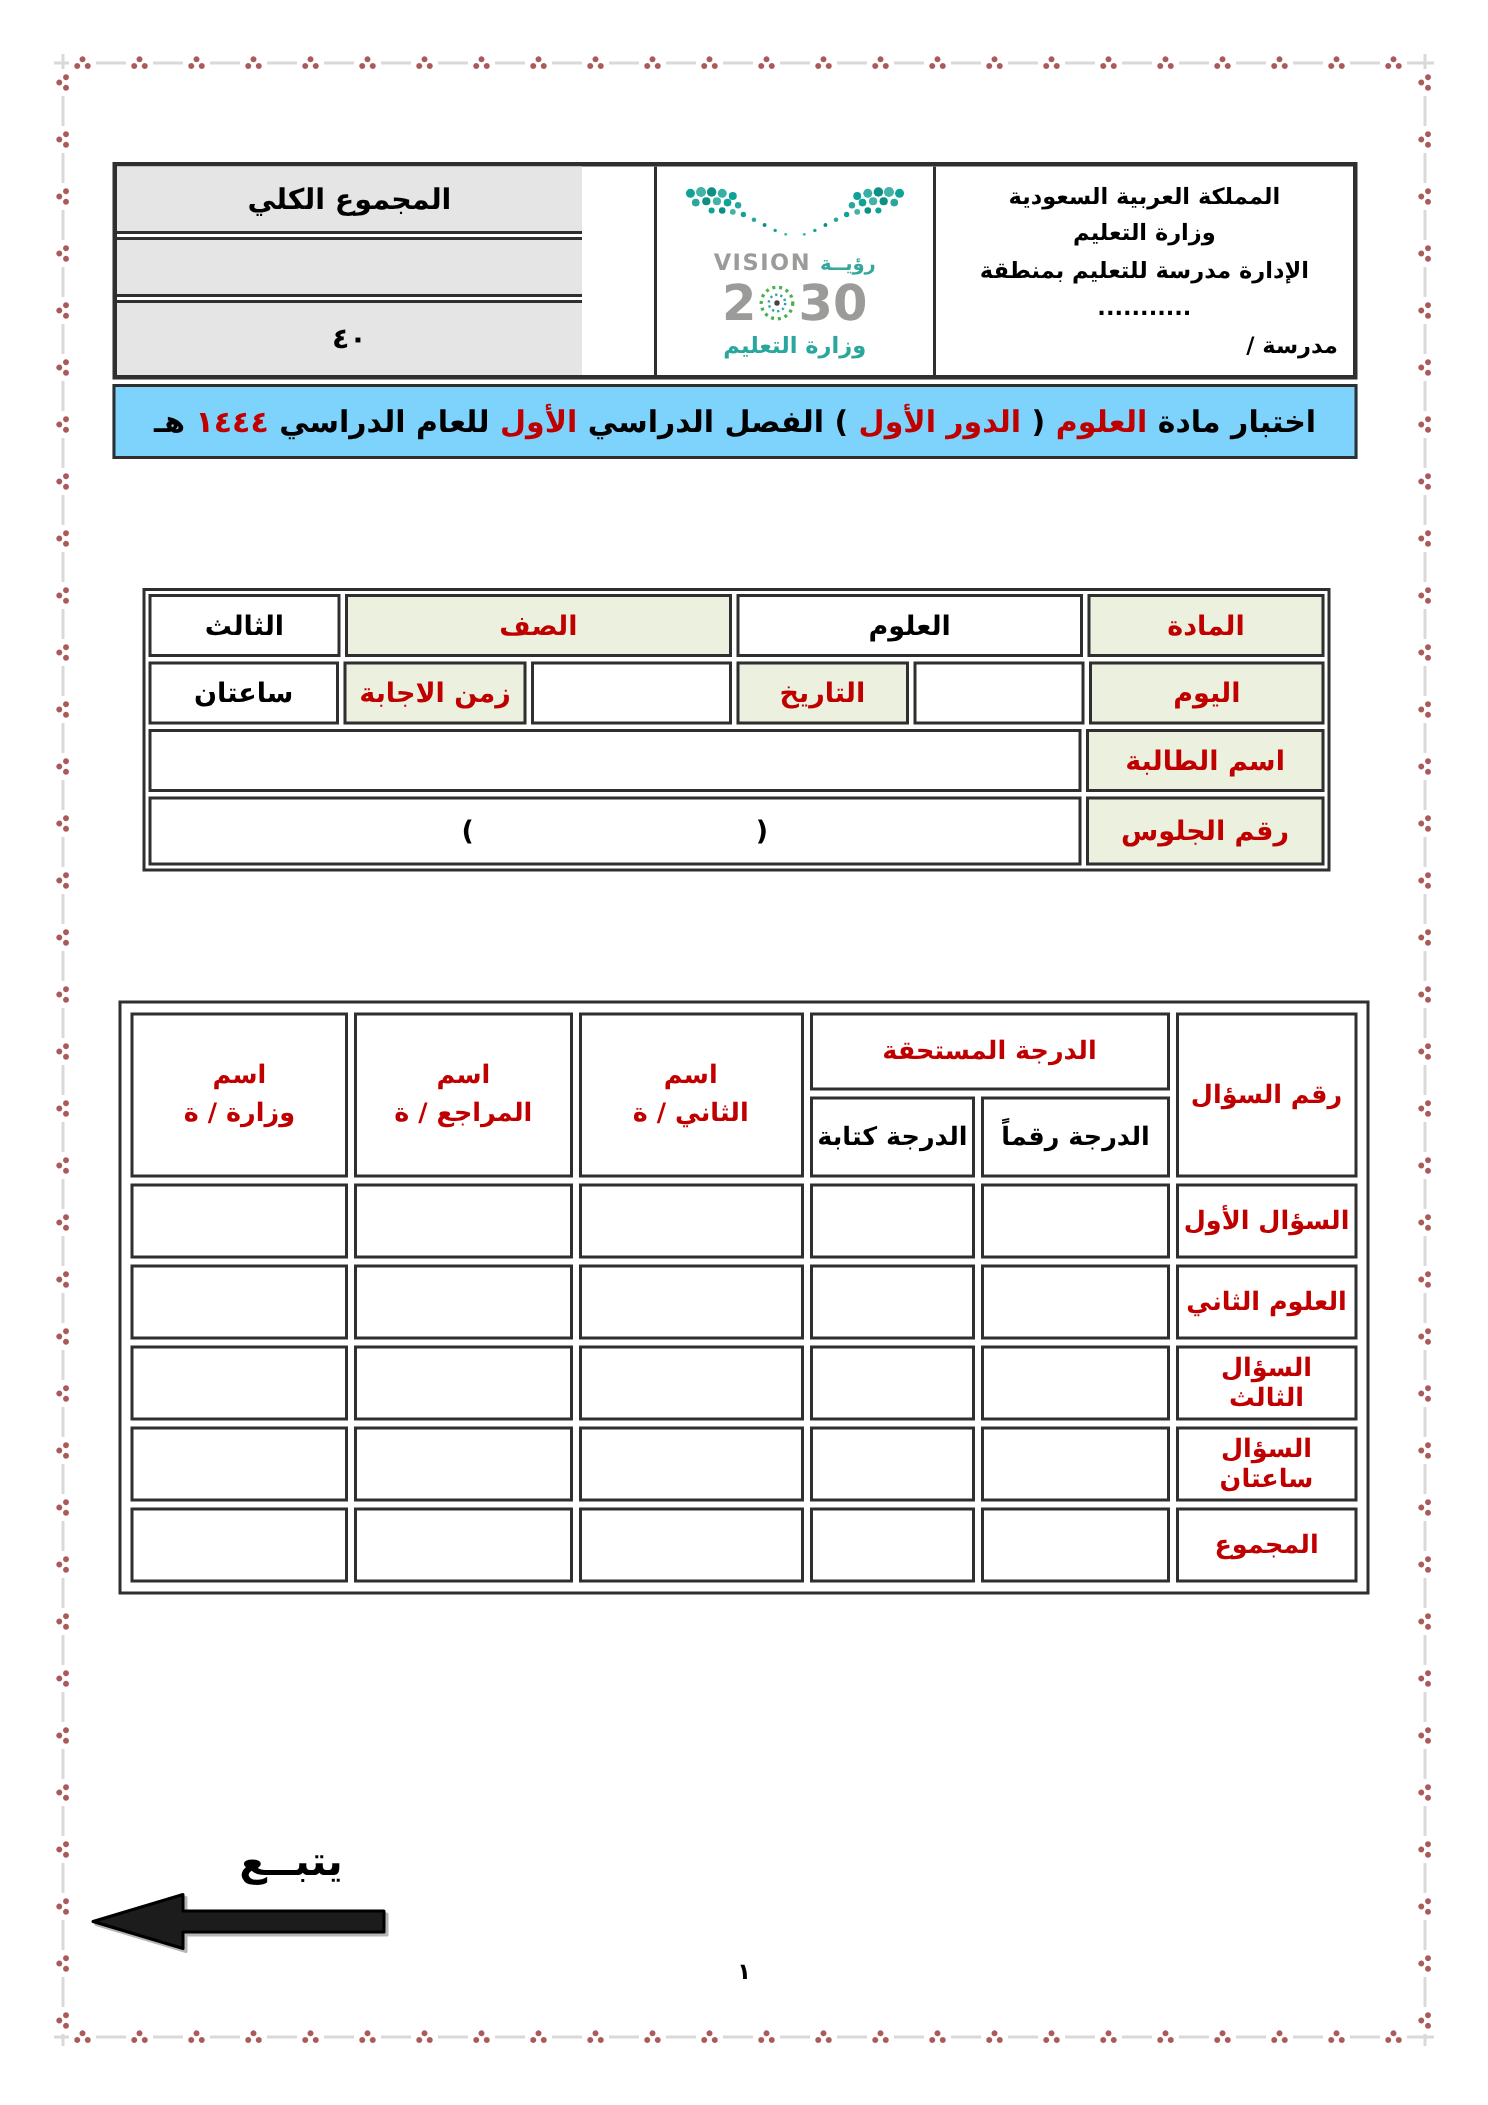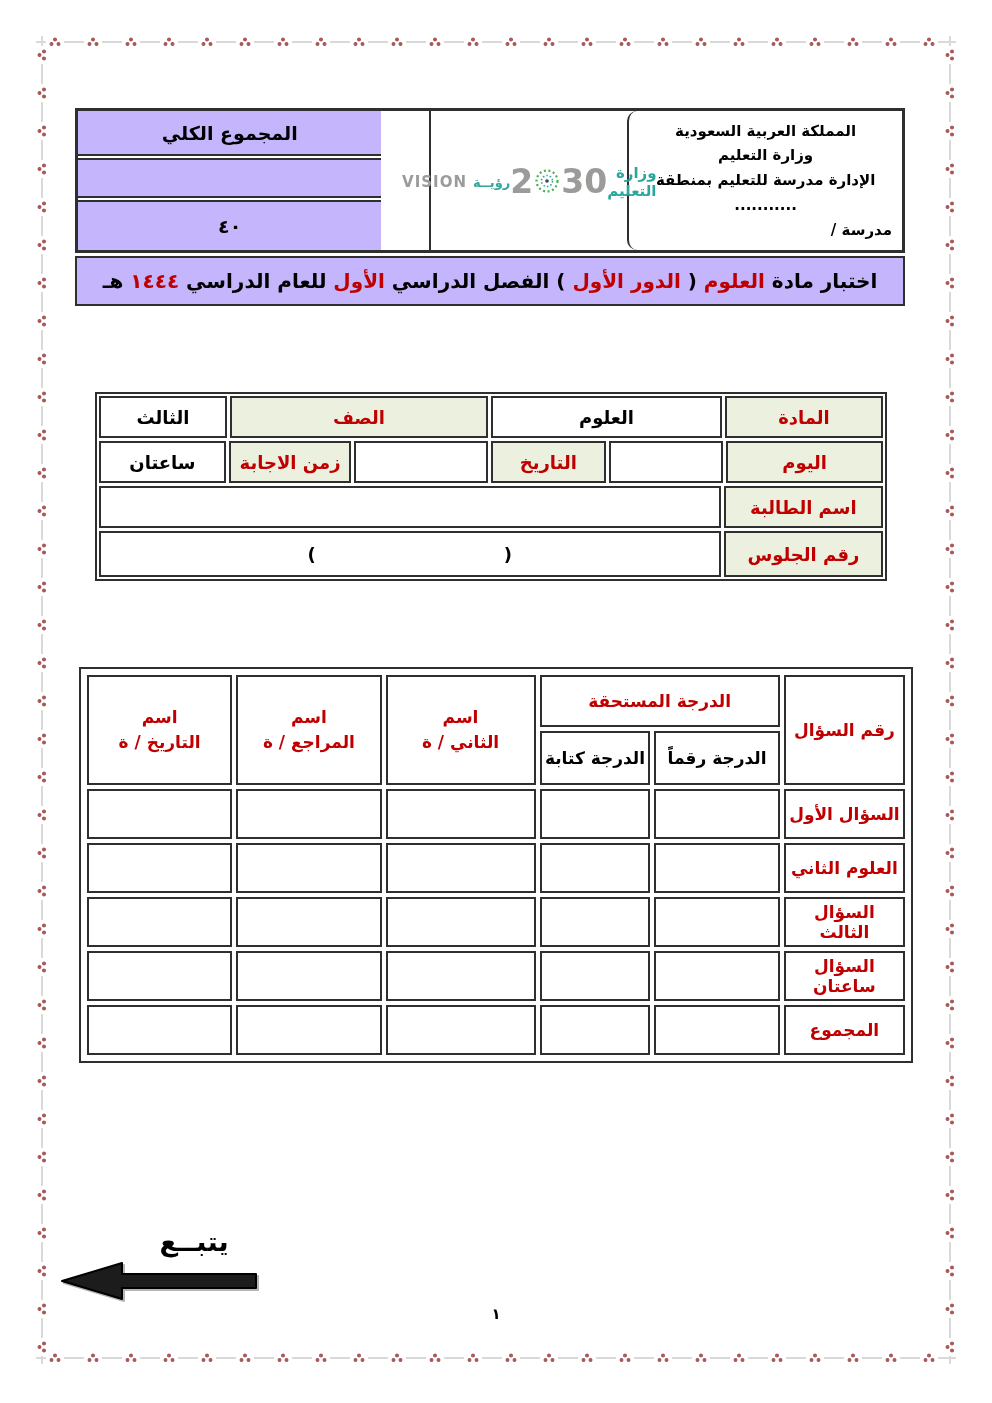--- a/index.html
+++ b/index.html
@@ -45,52 +45,52 @@
     position:absolute;top:108px;right:87px;
     width:830px;height:145px;
     border:3px solid #2f2f2f;
     display:flex;flex-direction:row; 
     background:#fff;box-sizing:border-box;
   }
   .ministry-cell{
     width:36%;border-left:2px solid #2f2f2f;
     display:flex;flex-direction:column;justify-content:center;
     font-weight:bold;font-size:15px;color:#000;
-    padding:4px 10px;box-sizing:border-box;line-height:1.65;border-radius:10px;
+    padding:4px 10px;box-sizing:border-box;line-height:1.65;
   }
   .ministry-cell .c{text-align:center;}
   .ministry-cell .r{text-align:right;}
   .logo-cell{
     width:24%;border-left:2px solid #2f2f2f;
-    display:flex;flex-direction:row;align-items:center;justify-content:center;
+    display:flex;flex-direction:column;align-items:center;justify-content:center;
     box-sizing:border-box;direction:ltr;margin-left:48px;
   }
   .vision-line{display:flex;align-items:baseline;gap:6px;margin-top:2px;}
   .vision-en{color:#9b9b9a;font-size:15px;letter-spacing:1px;font-weight:bold;}
   .vision-ar{color:#35a79c;font-size:13px;font-weight:bold;}
   .year-line{display:flex;align-items:center;line-height:1;margin-top:1px;}
   .year-txt{color:#9b9b9a;font-size:33px;font-weight:bold;}
   .emblem{width:26px;height:26px;margin:0 1px;display:inline-block;}
   .logo-ministry{color:#2aa79d;font-size:15px;font-weight:bold;margin-top:3px;direction:rtl;}
   .total-cell{
     width:40%;display:flex;flex-direction:column;
     box-sizing:border-box;padding:0;
   }
   .total-row{
     border-bottom:2px solid #2f2f2f;display:flex;align-items:center;justify-content:center;
-    font-weight:bold;font-size:19px;color:#000;background:#c4b5fd;box-sizing:border-box;
+    font-weight:bold;font-size:19px;color:#000;background:#e5e5e5;box-sizing:border-box;
   }
   .total-title{height:45px;border-bottom-width:2px;}
   .total-empty{height:40px;border-top:2px solid #2f2f2f;margin-top:2px;}
   .total-value{flex:1;border-bottom:none;border-top:2px solid #2f2f2f;margin-top:2px;}
 
   
   .banner{
     position:absolute;top:256px;right:87px;width:830px;height:50px;
-    background:#c4b5fd;border:2.5px solid #2f2f2f;box-sizing:border-box;
+    background:#7dd3fc;border:2.5px solid #2f2f2f;box-sizing:border-box;
     display:flex;align-items:center;justify-content:center;
     font-weight:bold;font-size:20px;color:#000;
   }
   .red{color:#c00000;}
 
   
   .info-table{
     position:absolute;top:392px;right:105px;width:792px;
     border:2px solid #2f2f2f;padding:2px;box-sizing:border-box;
     display:flex;flex-direction:column;gap:3px;background:#fff;
@@ -263,21 +263,21 @@
         <th class="green two-line" rowspan="2">
           <div>اسم</div>
           <div>الثاني / ة</div>
         </th>
         <th class="green two-line" rowspan="2">
           <div>اسم</div>
           <div>المراجع / ة</div>
         </th>
         <th class="green two-line" rowspan="2">
           <div>اسم</div>
-          <div>التاريخ / ة</div>
+          <div>وزارة / ة</div>
         </th>
       </tr>
       <tr class="hdr2">
         <th class="pink">الدرجة رقماً</th>
         <th class="pink">الدرجة كتابة</th>
       </tr>
       <tr class="datarow">
         <td class="green">السؤال الأول</td>
         <td></td>
         <td></td>

